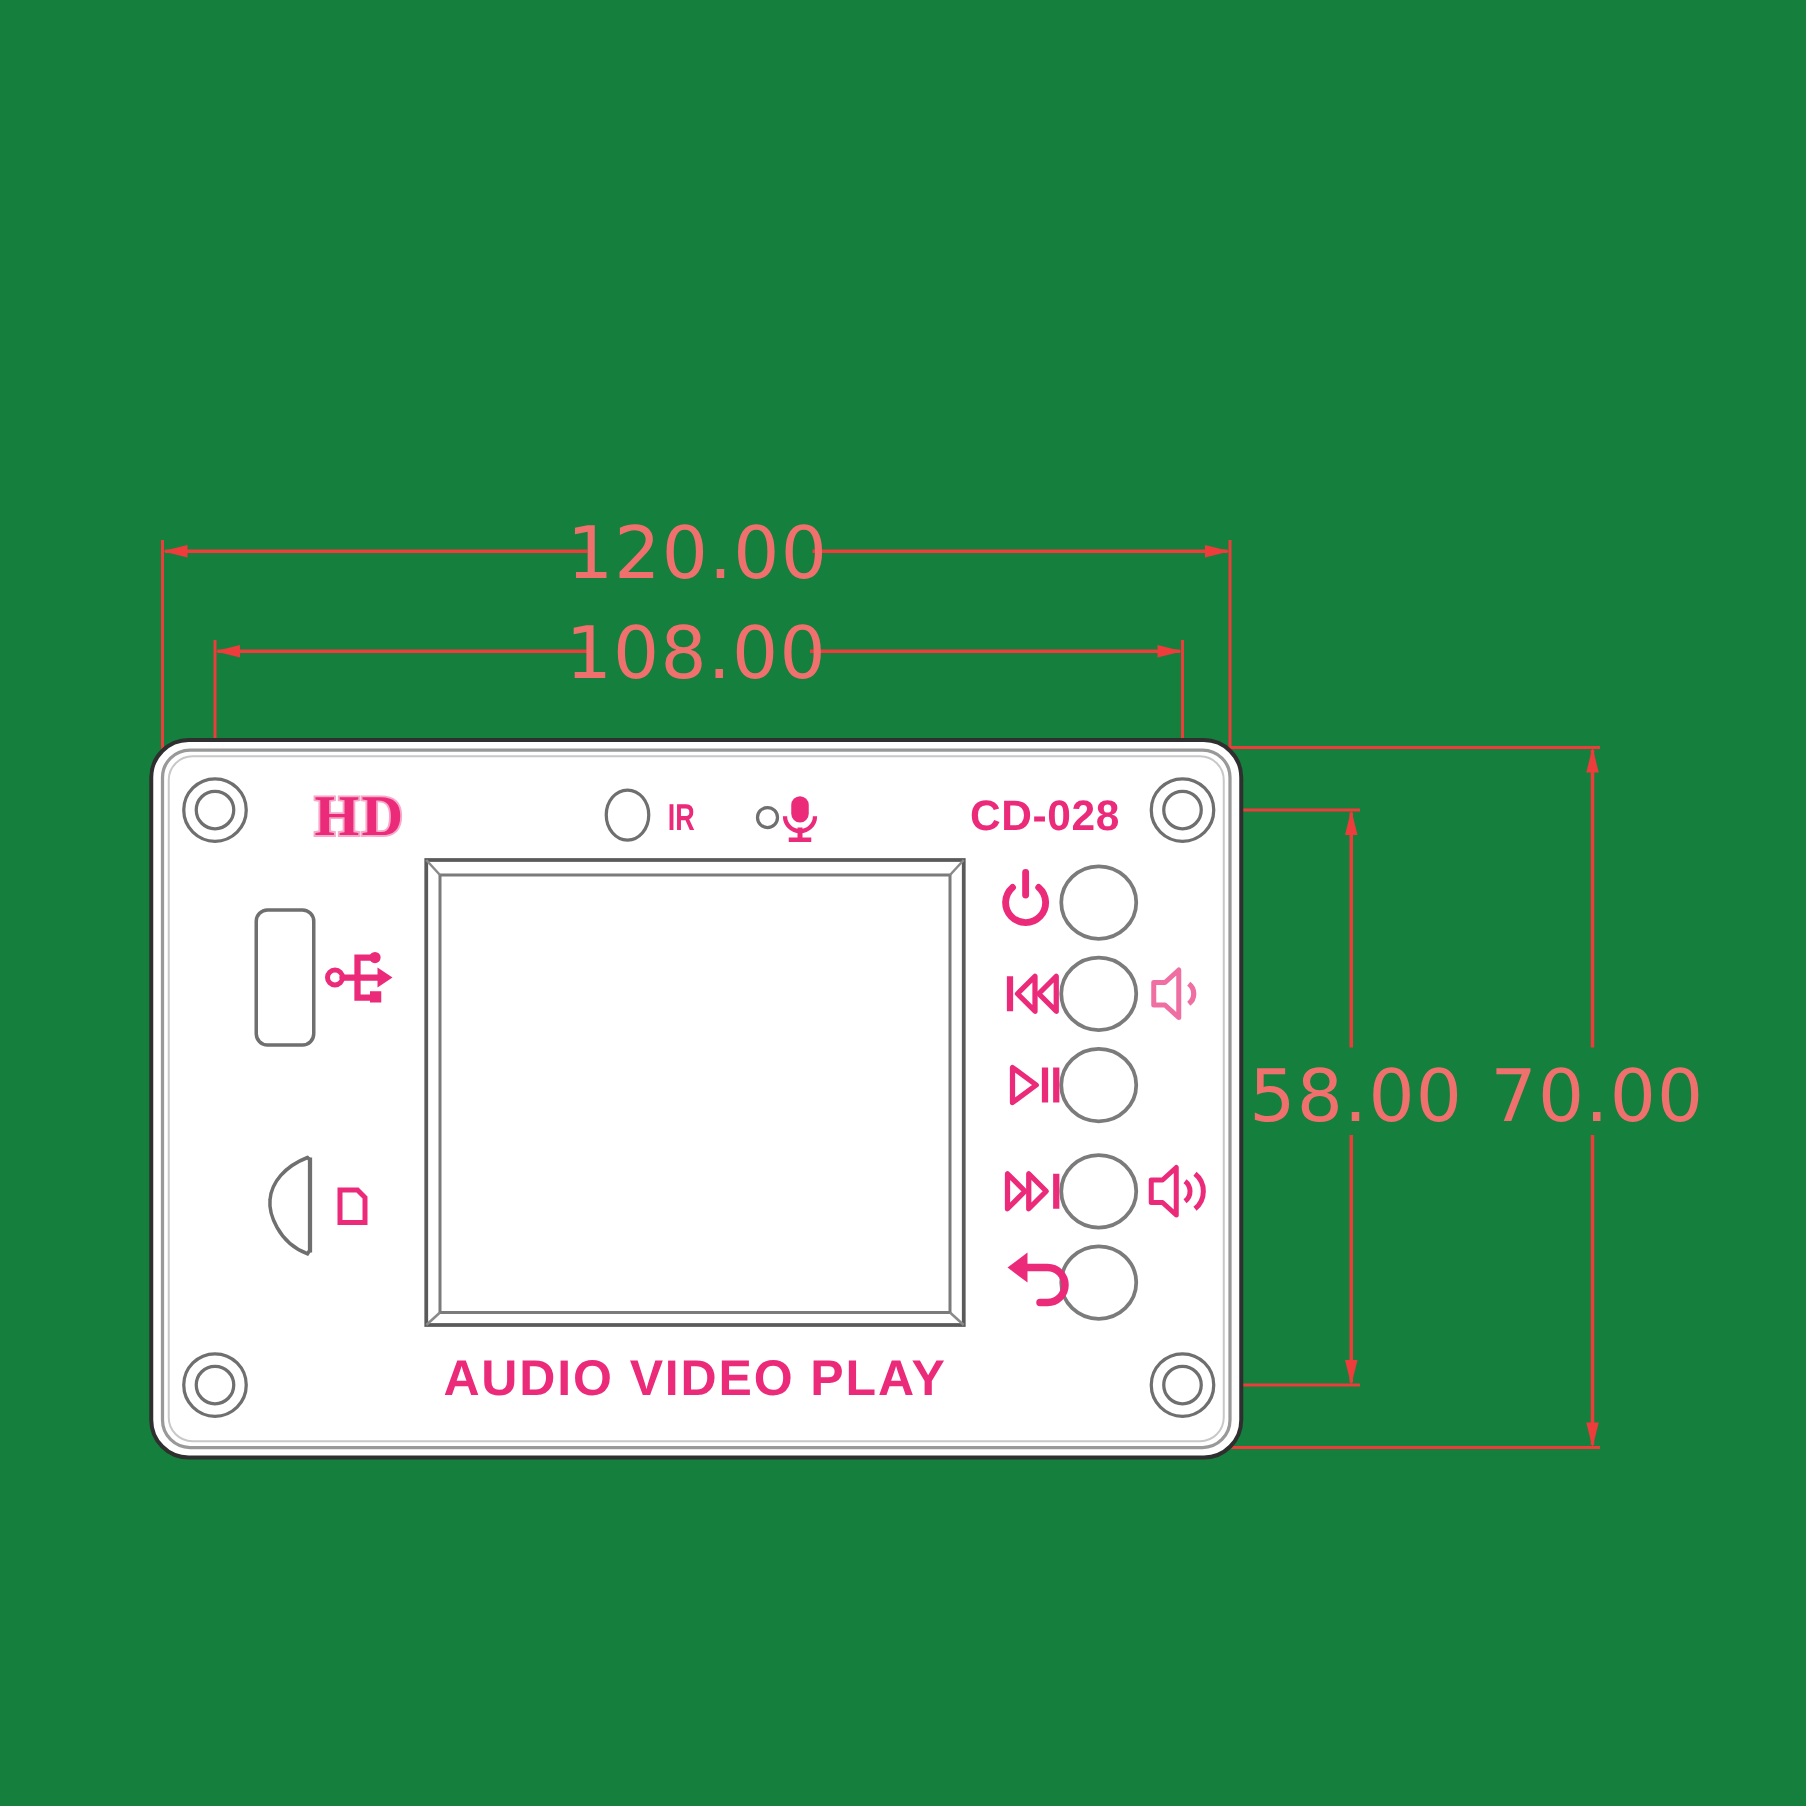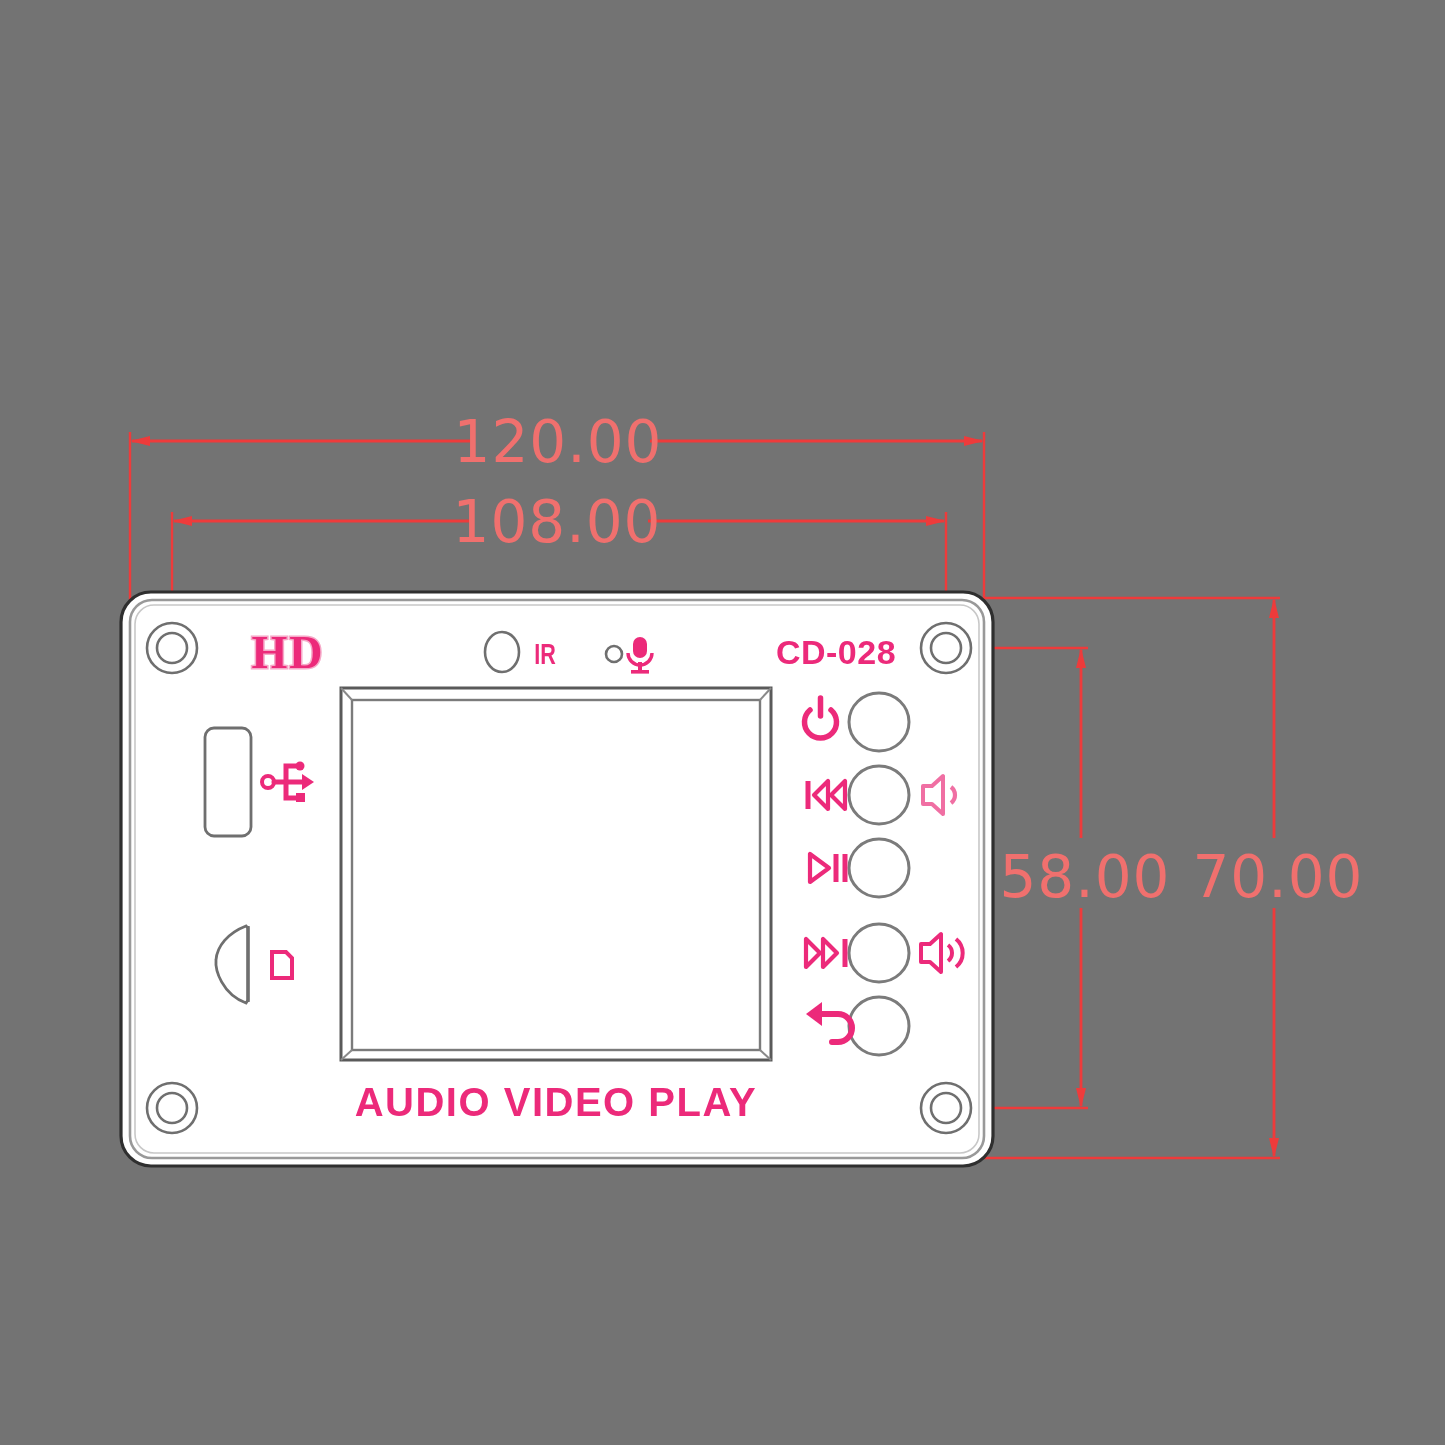--- a/index.html
+++ b/index.html
@@ -11,21 +11,21 @@
   body {
     width: 1445px;
     height: 1445px;
     font-family: "Liberation Sans", sans-serif;
     overflow: hidden;
   }
   #stage {
     position: relative;
     width: 1445px;
     height: 1445px;
-    background: #737373;
+    background: #15803d;
   }
   #drawing {
     position: absolute;
     left: 0;
     top: 0;
     width: 1445px;
     height: 1445px;
     display: block;
   }
   .dim-text {

